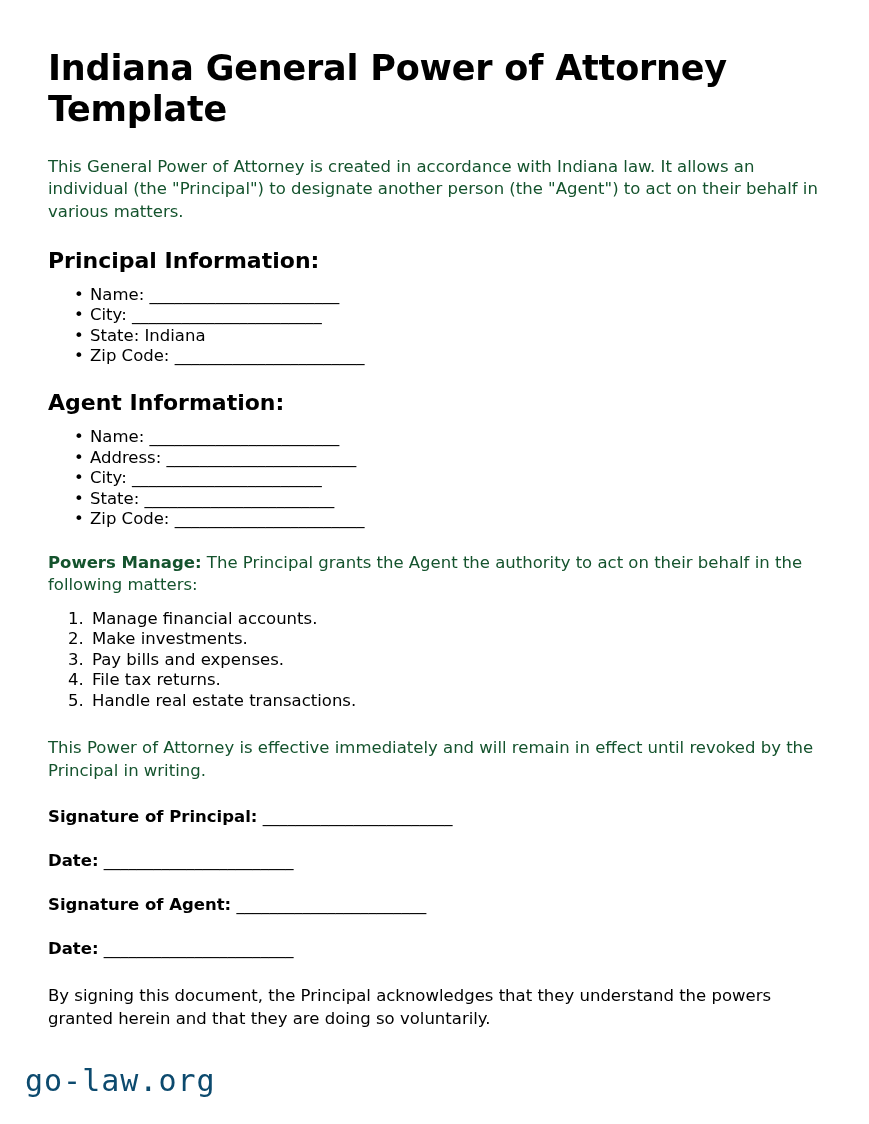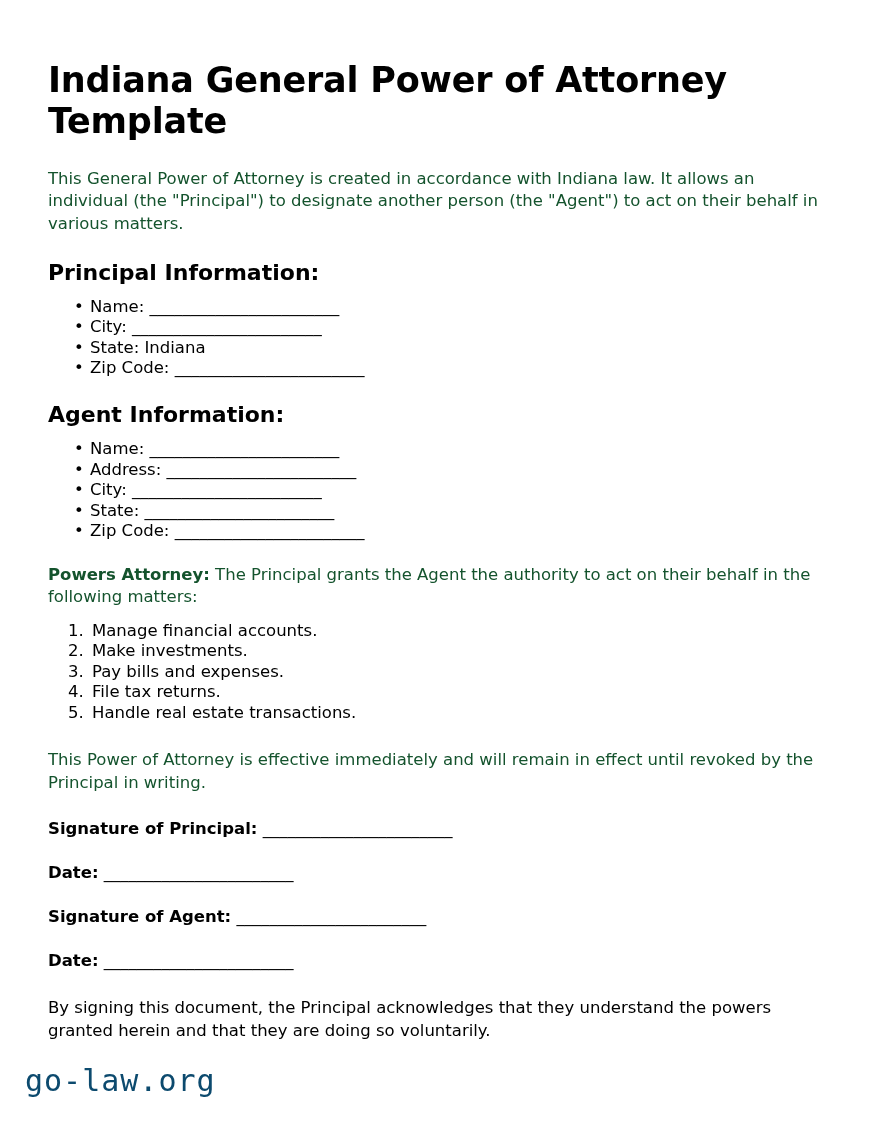--- a/index.html
+++ b/index.html
@@ -23,21 +23,21 @@
     top: 0;
     width: 869px;
     height: 1124px;
     background: #ffffff;
     overflow: hidden;
   }
 
   .content {
     position: absolute;
     left: 48px;
-    top: 60px;
+    top: 48px;
     width: 773px;
   }
 
   .doc-title {
     font-size: 35px;
     font-weight: bold;
     line-height: 1.17;
     letter-spacing: -0.2px;
     margin: 0 0 0 0;
     color: #000;
@@ -159,21 +159,21 @@
     <h2 class="section-heading">Agent Information:</h2>
 
     <ul class="field-list">
       <li><span>Name:</span> <span class="blank">_______________________</span></li>
       <li><span>Address:</span> <span class="blank">_______________________</span></li>
       <li><span>City:</span> <span class="blank">_______________________</span></li>
       <li><span>State:</span> <span class="blank">_______________________</span></li>
       <li><span>Zip Code:</span> <span class="blank">_______________________</span></li>
     </ul>
 
-    <p class="para tight"><strong>Powers Attorney:</strong><span> The Principal grants the Agent the authority to act on their behalf in the following matters:</span></p>
+    <p class="para tight"><strong>Powers Manage:</strong><span> The Principal grants the Agent the authority to act on their behalf in the following matters:</span></p>
 
     <ol class="powers-list">
       <li>Manage financial accounts.</li>
       <li>Make investments.</li>
       <li>Pay bills and expenses.</li>
       <li>File tax returns.</li>
       <li>Handle real estate transactions.</li>
     </ol>
 
     <p class="para">This Power of Attorney is effective immediately and will remain in effect until revoked by the Principal in writing.</p>

